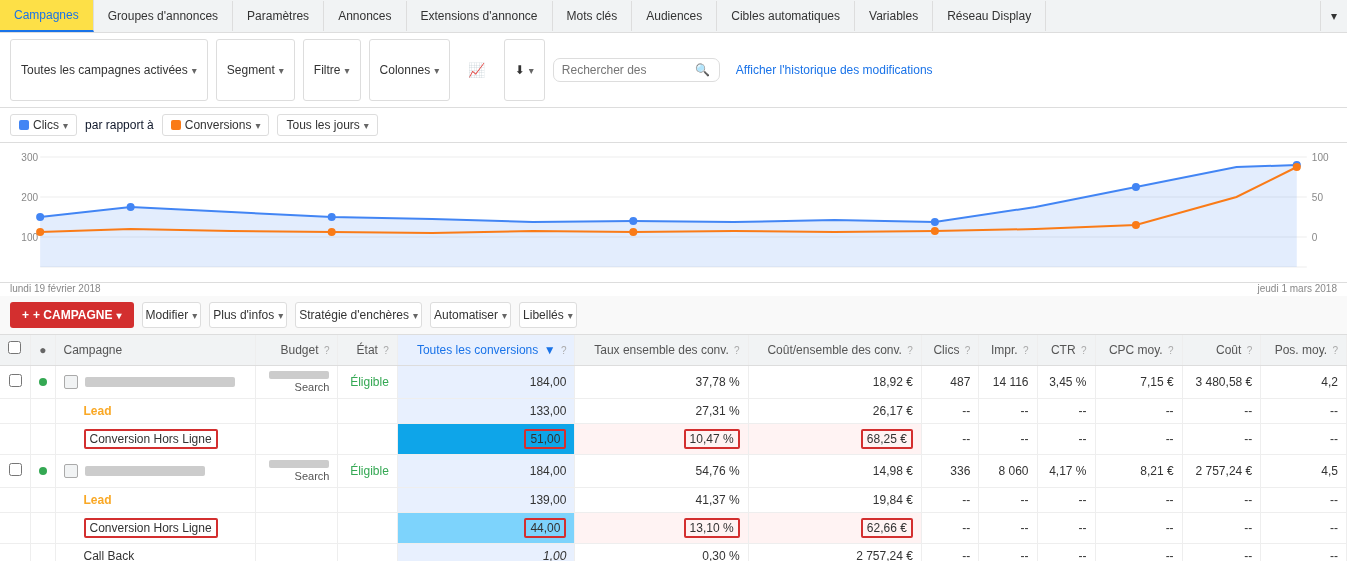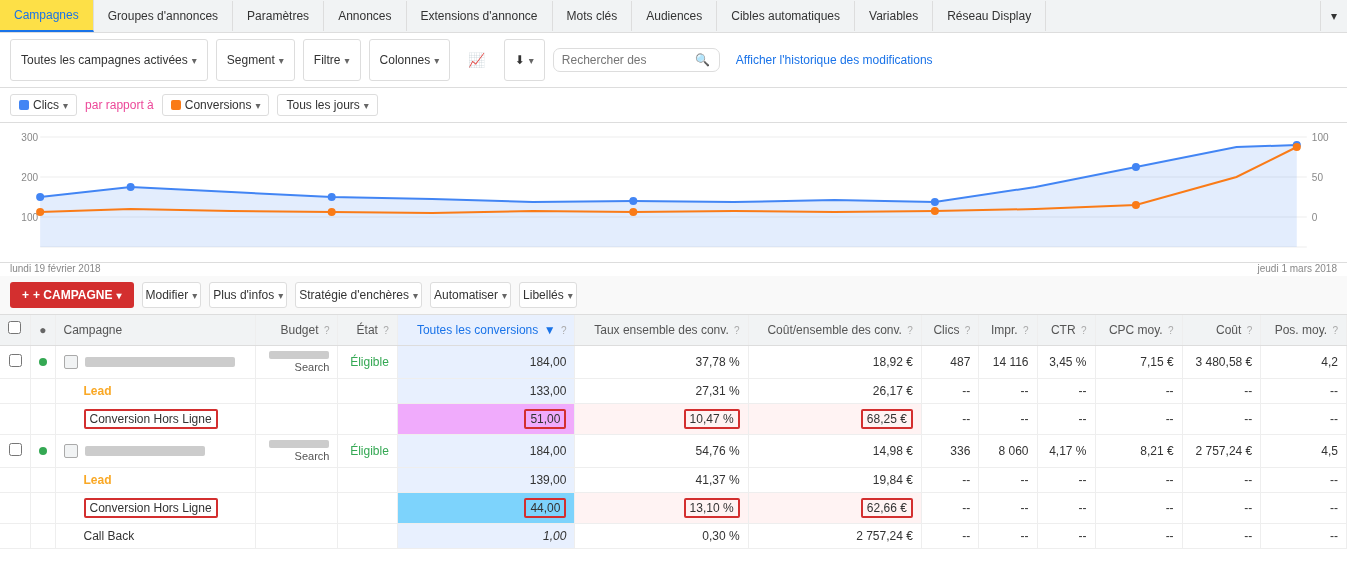--- a/index.html
+++ b/index.html
@@ -16,21 +16,21 @@
       font-size: 12px;
       background: #f1f3f4;
     }
     .top-nav .tab.active { background: #fde047; border-bottom: 2px solid #1a73e8; color: #1a73e8; }
     .top-nav .more-btn { padding: 8px 10px; cursor: pointer; border-left: 1px solid #ddd; margin-left: auto; }
 
     
     .toolbar { display: flex; align-items: center; padding: 6px 10px; border-bottom: 1px solid #ddd; gap: 8px; }
     .toolbar-btn {
       display: flex; align-items: center; gap: 4px;
-      padding: 13px 10px; border: 1px solid #ddd; border-radius: 3px;
+      padding: 23px 10px; border: 1px solid #ddd; border-radius: 3px;
       background: #fff; cursor: pointer; font-size: 12px; color: #333;
       white-space: nowrap;
     }
     .toolbar-search {
       display: flex; align-items: center;
       border: 1px solid #ddd; border-radius: 7px;
       padding: 4px 8px; gap: 4px; background: #fff;
     }
     .toolbar-search input { border: none; outline: none; font-size: 12px; color: #333; width: 130px; }
     .history-link { color: #1a73e8; font-size: 12px; cursor: pointer; text-decoration: none; margin-left: 8px; }
@@ -38,21 +38,21 @@
     
     .chart-controls { display: flex; align-items: center; padding: 6px 10px; gap: 8px; border-bottom: 1px solid #ddd; }
     .chart-pill {
       display: flex; align-items: center; gap: 4px;
       padding: 3px 8px; border: 1px solid #ddd; border-radius: 3px;
       background: #fff; cursor: pointer; font-size: 12px;
     }
     .chart-pill .dot { width: 10px; height: 10px; border-radius: 2px; display: inline-block; }
     .dot-blue { background: #4285f4; }
     .dot-orange { background: #fa7b17; }
-    .label-text { color: #ec4899; font-size: 12px; }
+    .label-text { color: #0f172a; font-size: 12px; }
 
     
     .chart-area { padding: 4px 10px 0; position: relative; height: 140px; border-bottom: 1px solid #ddd; }
     .chart-svg { width: 100%; height: 130px; }
 
     
     .action-bar { display: flex; align-items: center; padding: 6px 10px; gap: 8px; border-bottom: 1px solid #ddd; background: #f9f9f9; }
     .btn-red {
       display: flex; align-items: center; gap: 4px;
       padding: 6px 12px; border-radius: 3px;
@@ -363,21 +363,21 @@
       <tr class="subrow highlight-row">
         <td class="checkbox-cell"></td>
         <td></td>
         <td class="left">
           <span style="padding-left:20px;">
             <span class="red-box">Conversion Hors Ligne</span>
           </span>
         </td>
         <td></td>
         <td></td>
-        <td class="highlighted" style="background:#f0abfc;">
+        <td class="highlighted" style="background:#0ea5e9;">
           <span class="red-box">51,00</span>
         </td>
         <td class="highlighted">
           <span class="red-box">10,47 %</span>
         </td>
         <td class="highlighted">
           <span class="red-box">68,25 €</span>
         </td>
         <td><span>--</span></td>
         <td><span>--</span></td>

